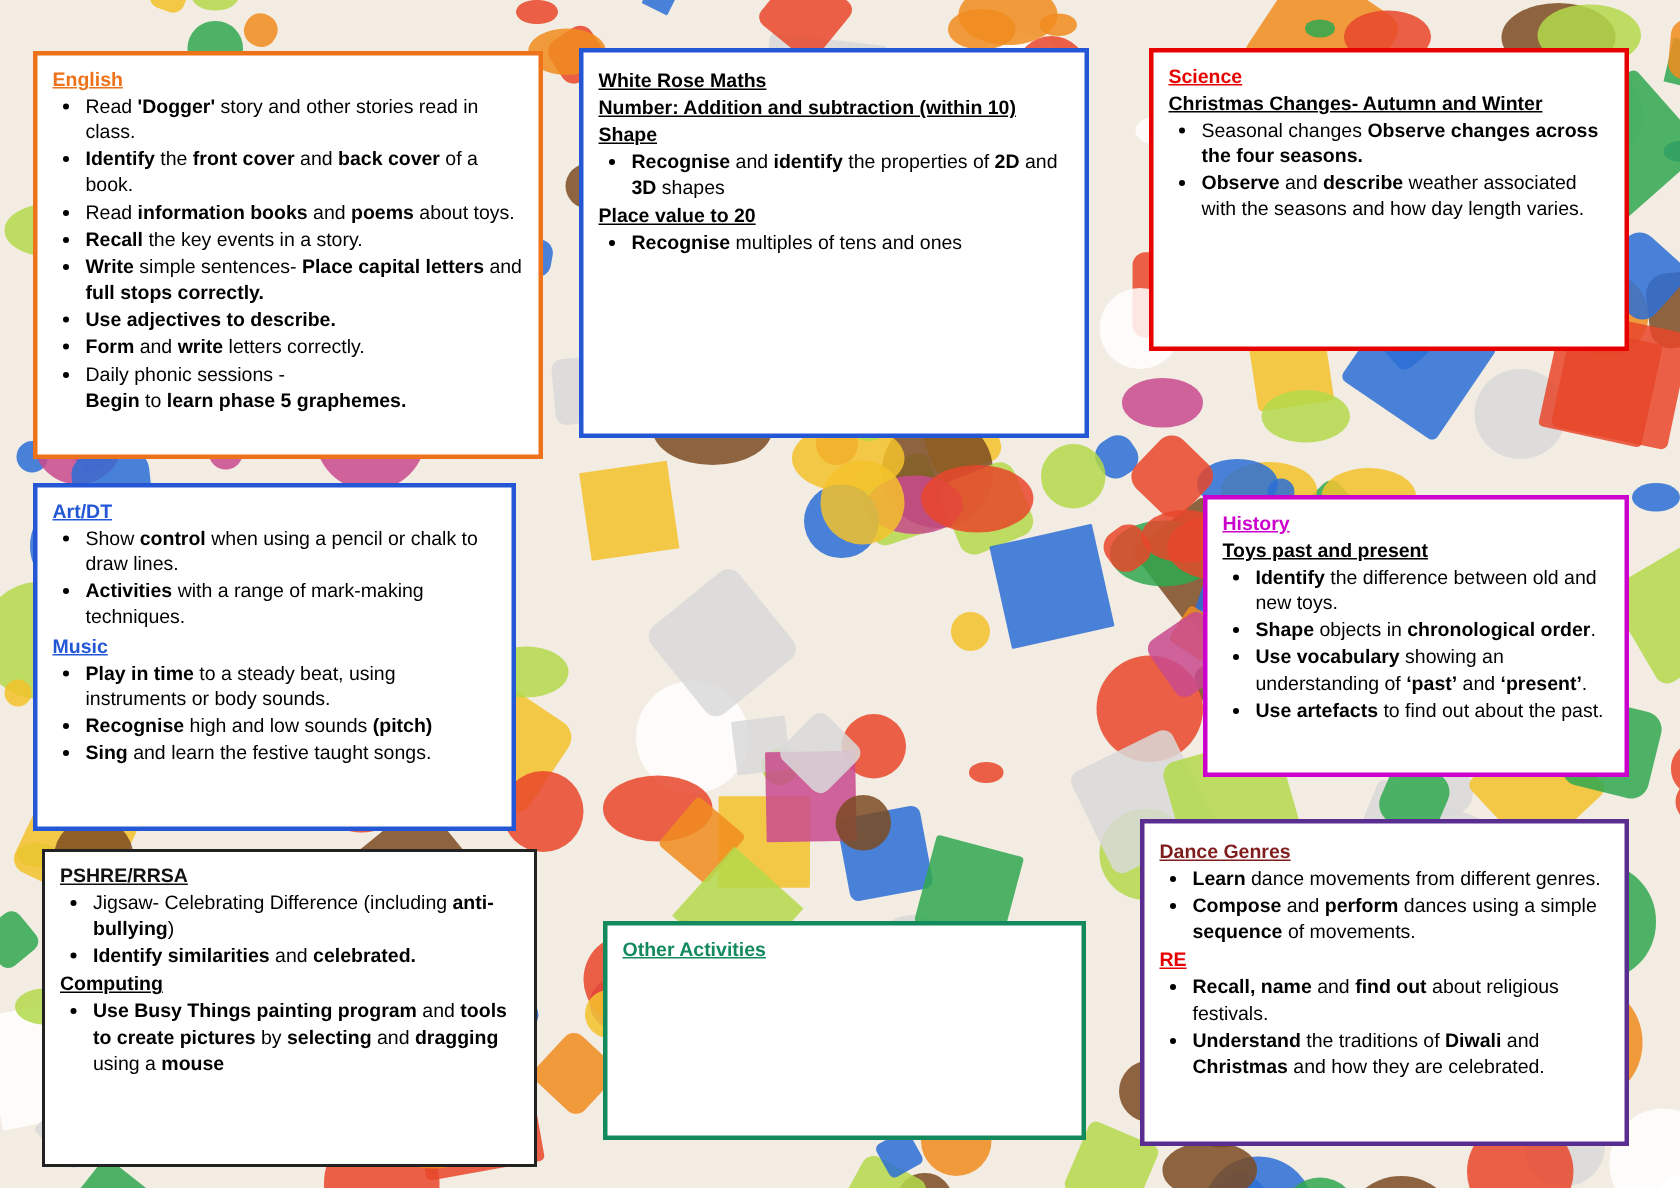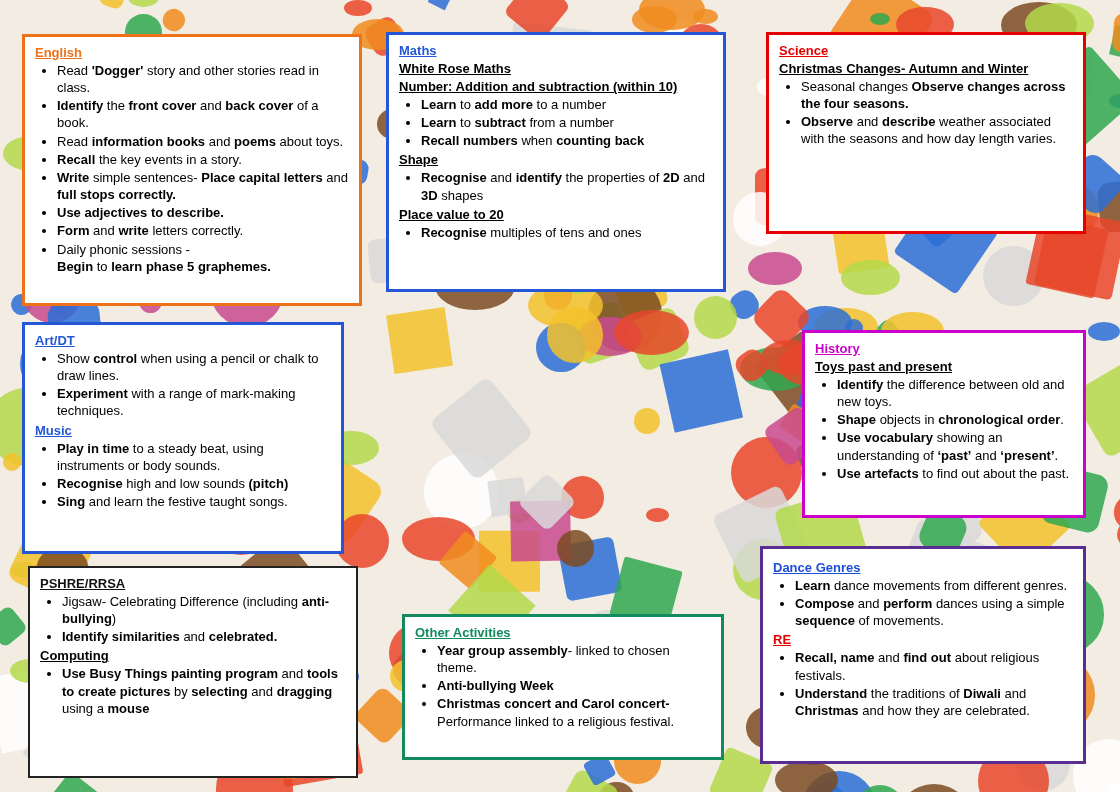--- a/index.html
+++ b/index.html
@@ -344,28 +344,22 @@
         <li>Read <b>information books</b> and <b>poems</b> about toys.</li>
         <li><b>Recall</b> the key events in a story.</li>
         <li><b>Write</b> simple sentences- <b>Place capital letters</b> and <b>full stops correctly.</b></li>
         <li><b>Use adjectives to describe.</b></li>
         <li><b>Form</b> and <b>write</b> letters correctly.</li>
         <li>Daily phonic sessions -<br><b>Begin</b> to <b>learn phase 5 graphemes.</b></li>
       </ul>
   </div>
 
   <div class="box" id="maths">
-    <h4>Maths</h4>
     <div class="sub">White Rose Maths</div>
     <div class="sub">Number: Addition and subtraction (within 10)</div>
-    <ul>
-        <li><b>Learn</b> to <b>add more</b> to a number</li>
-        <li><b>Learn</b> to <b>subtract</b> from a number</li>
-        <li><b>Recall numbers</b> when <b>counting back</b></li>
-      </ul>
     <div class="sub">Shape</div>
     <ul>
         <li><b>Recognise</b> and <b>identify</b> the properties of <b>2D</b> and <b>3D</b> shapes</li>
       </ul>
     <div class="sub">Place value to 20</div>
     <ul>
         <li><b>Recognise</b> multiples of tens and ones</li>
       </ul>
   </div>
 
@@ -375,21 +369,21 @@
     <ul>
         <li>Seasonal changes <b>Observe changes across the four seasons.</b></li>
         <li><b>Observe</b> and <b>describe</b> weather associated with the seasons and how day length varies.</li>
       </ul>
   </div>
 
   <div class="box" id="artdt">
     <h4>Art/DT</h4>
     <ul>
         <li>Show <b>control</b> when using a pencil or chalk to draw lines.</li>
-        <li><b>Experiment</b> with a range of mark-making techniques.</li>
+        <li><b>Activities</b> with a range of mark-making techniques.</li>
       </ul>
     <div class="sub" style="color:#2457d6">Music</div>
     <ul>
         <li><b>Play in time</b> to a steady beat, using instruments or body sounds.</li>
         <li><b>Recognise</b> high and low sounds <b>(pitch)</b></li>
         <li><b>Sing</b> and learn the festive taught songs.</li>
       </ul>
   </div>
 
   <div class="box" id="history">
@@ -410,29 +404,24 @@
         <li><b>Identify similarities</b> and <b>celebrated.</b></li>
       </ul>
     <div class="sub">Computing</div>
     <ul>
         <li><b>Use Busy Things painting program</b> and <b>tools to create pictures</b> by <b>selecting</b> and <b>dragging</b> using a <b>mouse</b></li>
       </ul>
   </div>
 
   <div class="box" id="other">
     <h4>Other Activities</h4>
-    <ul>
-        <li><b>Year group assembly</b>- linked to chosen theme.</li>
-        <li><b>Anti-bullying Week</b></li>
-        <li><b>Christmas concert and Carol concert-</b> Performance linked to a religious festival.</li>
-      </ul>
   </div>
 
   <div class="box" id="pe">
-    <div class="sub" style="color:#1d4ed8">Dance Genres</div>
+    <div class="sub" style="color:#7f1d1d">Dance Genres</div>
     <ul>
         <li><b>Learn</b> dance movements from different genres.</li>
         <li><b>Compose</b> and <b>perform</b> dances using a simple <b>sequence</b> of movements.</li>
       </ul>
     <div class="sub" style="color:#e60000">RE</div>
     <ul>
         <li><b>Recall, name</b> and <b>find out</b> about religious festivals.</li>
         <li><b>Understand</b> the traditions of <b>Diwali</b> and <b>Christmas</b> and how they are celebrated.</li>
       </ul>
   </div>

